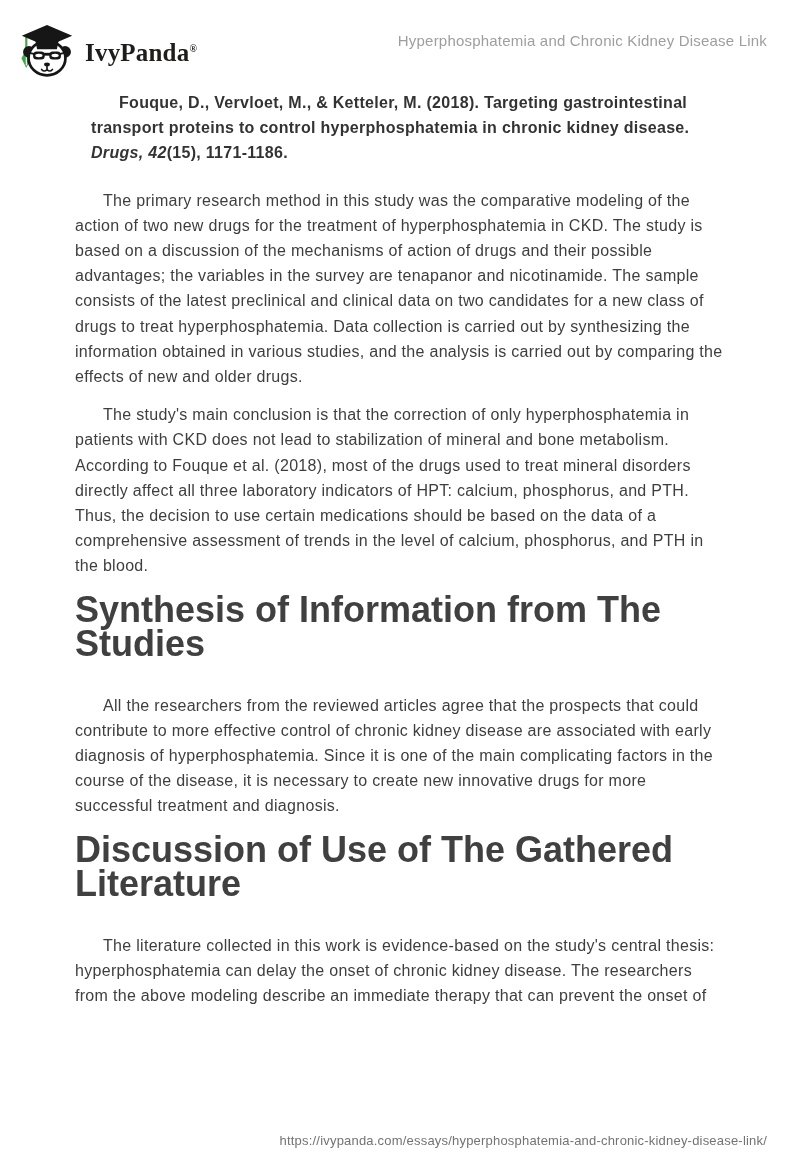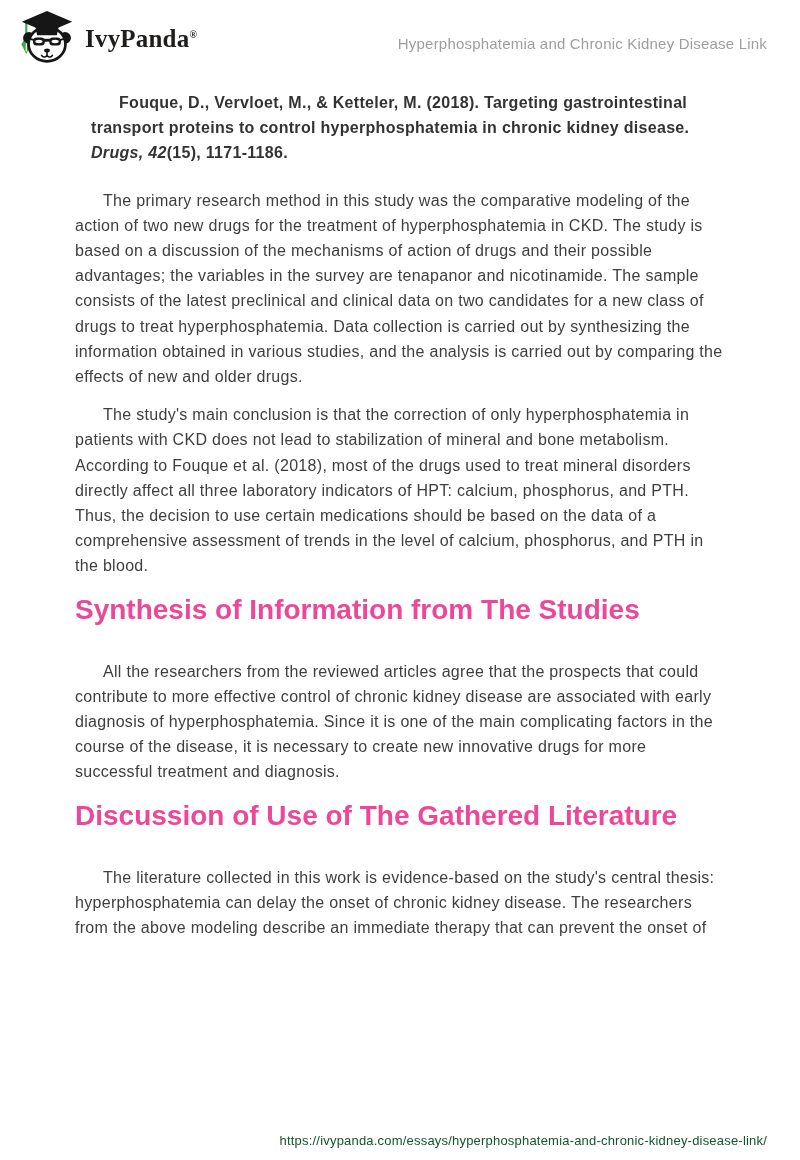--- a/index.html
+++ b/index.html
@@ -7,22 +7,22 @@
   .page {
     position:relative;
     width:800px; height:1160px;
     margin:0 auto;
     background:#ffffff;
     overflow:hidden;
     font-family:"Liberation Sans", sans-serif;
   }
   
   .header {
-    display:flex; justify-content:space-between; align-items:center;
-    padding:8px 33px 0 18px;
+    display:flex; justify-content:space-between; align-items:flex-start;
+    padding:24px 33px 0 18px;
     height:70px;
   }
   .logo { display:flex; align-items:center; gap:9px; }
   .logo-text {
     font-family:"Liberation Serif", serif;
     font-weight:bold; font-size:25px; color:#1e1d1b;
     letter-spacing:0.2px;
   }
   .logo-text sup { font-size:10px; vertical-align:super; }
   .doc-title {
@@ -32,43 +32,43 @@
   }
   
   .content { padding:0 75px; }
   h1 {
     margin:6px 0 0;
     font-size:30px; line-height:36px; font-weight:bold;
     color:#212121;
   }
   h2 {
     margin:14px 0 0;
-    font-size:28px; line-height:34px; font-weight:bold;
-    color:#ec4899;
+    font-size:36px; line-height:34px; font-weight:bold;
+    color:#404040;
   }
   p.body {
     margin:13px 0 0;
     font-size:16px; line-height:25.2px;
     letter-spacing:0.3px;
     color:#3e3e3e;
     text-indent:28px;
     white-space:pre-line;
   }
   p.citation {
     margin:20px 16px 0;
     font-weight:bold;
     color:#333333;
   }
   p.citation .ital { font-style:italic; }
   p.gap-lg { margin-top:22px; }
   p.after-h2 { margin-top:32px; }
   
   .footer-url {
     position:absolute; right:33px; bottom:12px;
-    font-size:13px; color:#14532d; letter-spacing:0.2px;
+    font-size:13px; color:#737373; letter-spacing:0.2px;
     text-decoration:none;
     margin-left:18px;
   }
 </style>
 </head>
 <body>
 
 <div class="page">
 
   <div class="header">

